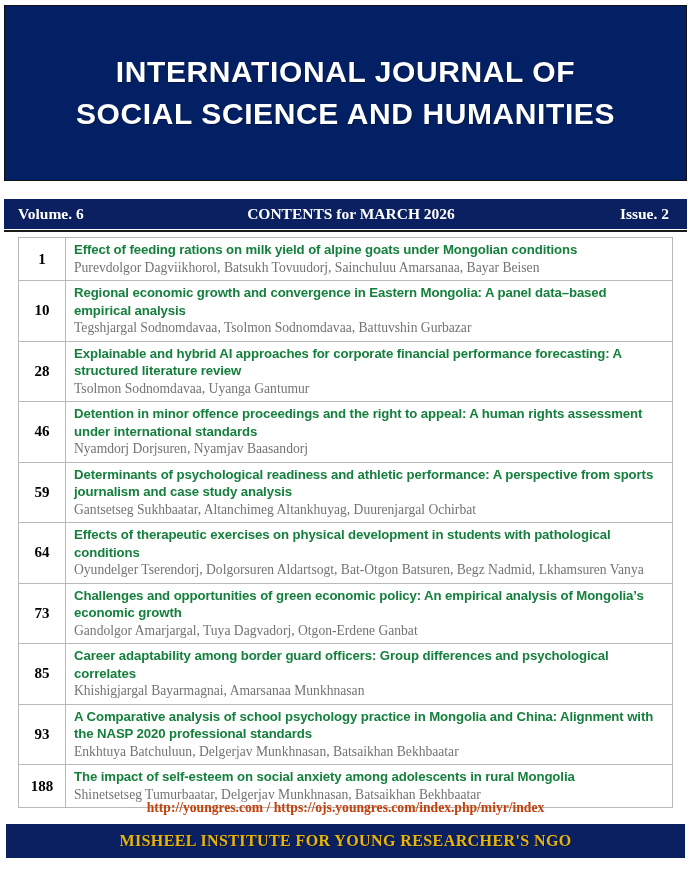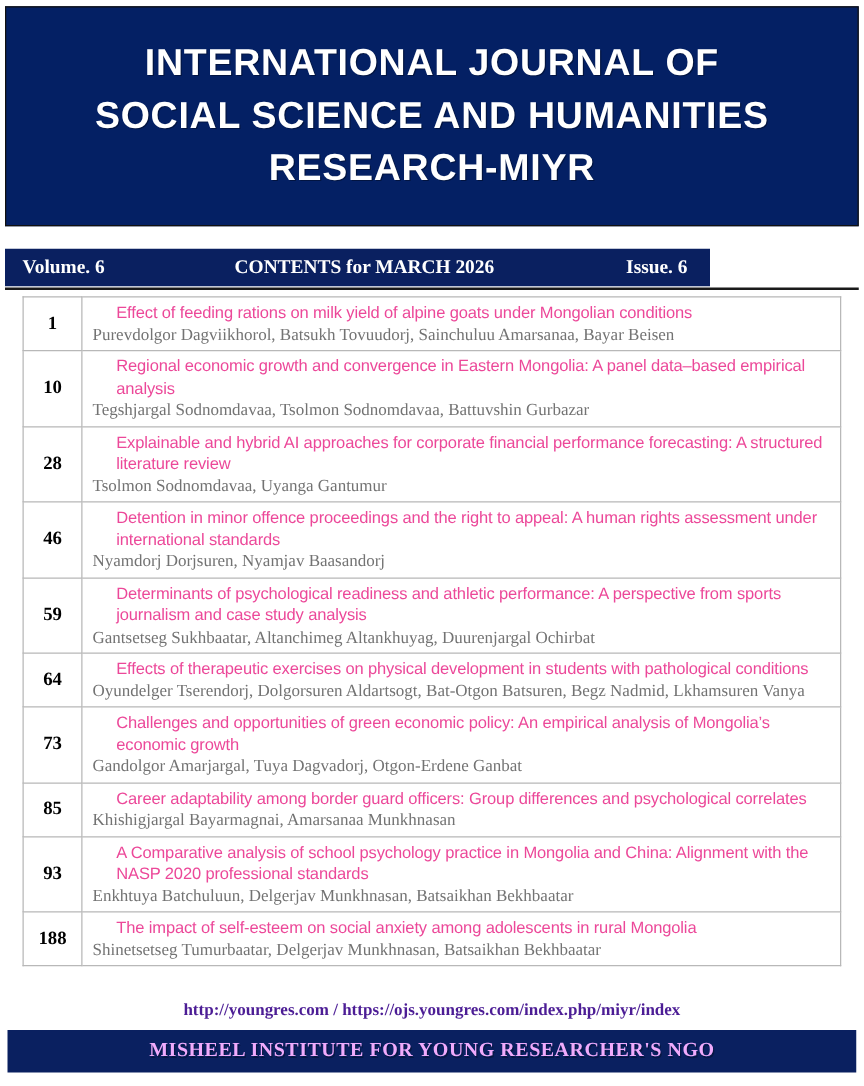--- a/index.html
+++ b/index.html
@@ -47,21 +47,21 @@
     text-align: center;
     white-space: nowrap;
     text-shadow: 1px 1px 0 rgba(0,0,0,0.35);
   }
 
   
   .contents-bar {
     position: absolute;
     left: 4px;
     top: 199px;
-    width: 564px;
+    width: 683px;
     height: 30px;
     background: #0a2060;
     box-sizing: border-box;
     display: flex;
     align-items: center;
   }
   .contents-bar .cb-left,
   .contents-bar .cb-center,
   .contents-bar .cb-right {
     color: #ffffff;
@@ -103,87 +103,85 @@
     font-family: "Liberation Serif", serif;
     font-weight: bold;
     font-size: 15px;
     color: #000000;
   }
   .toc td.entry {
     padding: 3px 6px 4px 8px;
   }
   .toc .title {
     font-family: "Liberation Sans", sans-serif;
-    font-weight: normal;
+    font-weight: bold;
     font-size: 13.2px;
     line-height: 17.5px;
-    color: #ec4899;
+    color: #15803d;
     letter-spacing: -0.1px;
-    margin-left: 19px;
   }
   .toc .authors {
     font-family: "Liberation Serif", serif;
     font-weight: normal;
     font-size: 13.6px;
     line-height: 17.5px;
     color: #737373;
     margin-top: 0px;
   }
 
   
   .url-line {
     position: absolute;
     left: 0;
     right: 0;
     top: 800px;
     text-align: center;
     font-family: "Liberation Serif", serif;
     font-weight: bold;
     font-size: 13.6px;
-    color: #4c1d95;
+    color: #c2410c;
     white-space: nowrap;
   }
 
   
   .footer-bar {
     position: absolute;
     left: 6px;
     top: 824px;
     width: 679px;
     height: 34px;
     background: #0a2060;
     display: flex;
     align-items: center;
     justify-content: center;
   }
   .footer-bar .ft-text {
-    color: #f0abfc;
+    color: #eab308;
     font-family: "Liberation Serif", serif;
     font-weight: bold;
     font-size: 16px;
     letter-spacing: 0.4px;
     white-space: nowrap;
     text-shadow: 1px 1px 0 rgba(0,0,0,0.3);
   }
 </style>
 </head>
 <body>
 
 <div class="page">
 
   <div class="masthead">
     <div class="masthead-line">INTERNATIONAL JOURNAL OF</div>
     <div class="masthead-line">SOCIAL SCIENCE AND HUMANITIES</div>
-    <div class="masthead-line">RESEARCH-MIYR</div>
   </div>
 
   <div class="contents-bar">
     <span class="cb-left">Volume. 6</span>
     <span class="cb-center">CONTENTS for MARCH 2026</span>
-    <span class="cb-right">Issue. 6</span>
+    <span class="cb-right">Issue. 2</span>
   </div>
   <div class="contents-rule"></div>
 
   <table class="toc">
     <tbody>
       <tr>
         <td class="pageno">1</td>
         <td class="entry">
           <div class="title">Effect of feeding rations on milk yield of alpine goats under Mongolian conditions</div>
           <div class="authors">Purevdolgor Dagviikhorol, Batsukh Tovuudorj, Sainchuluu Amarsanaa, Bayar Beisen</div>

